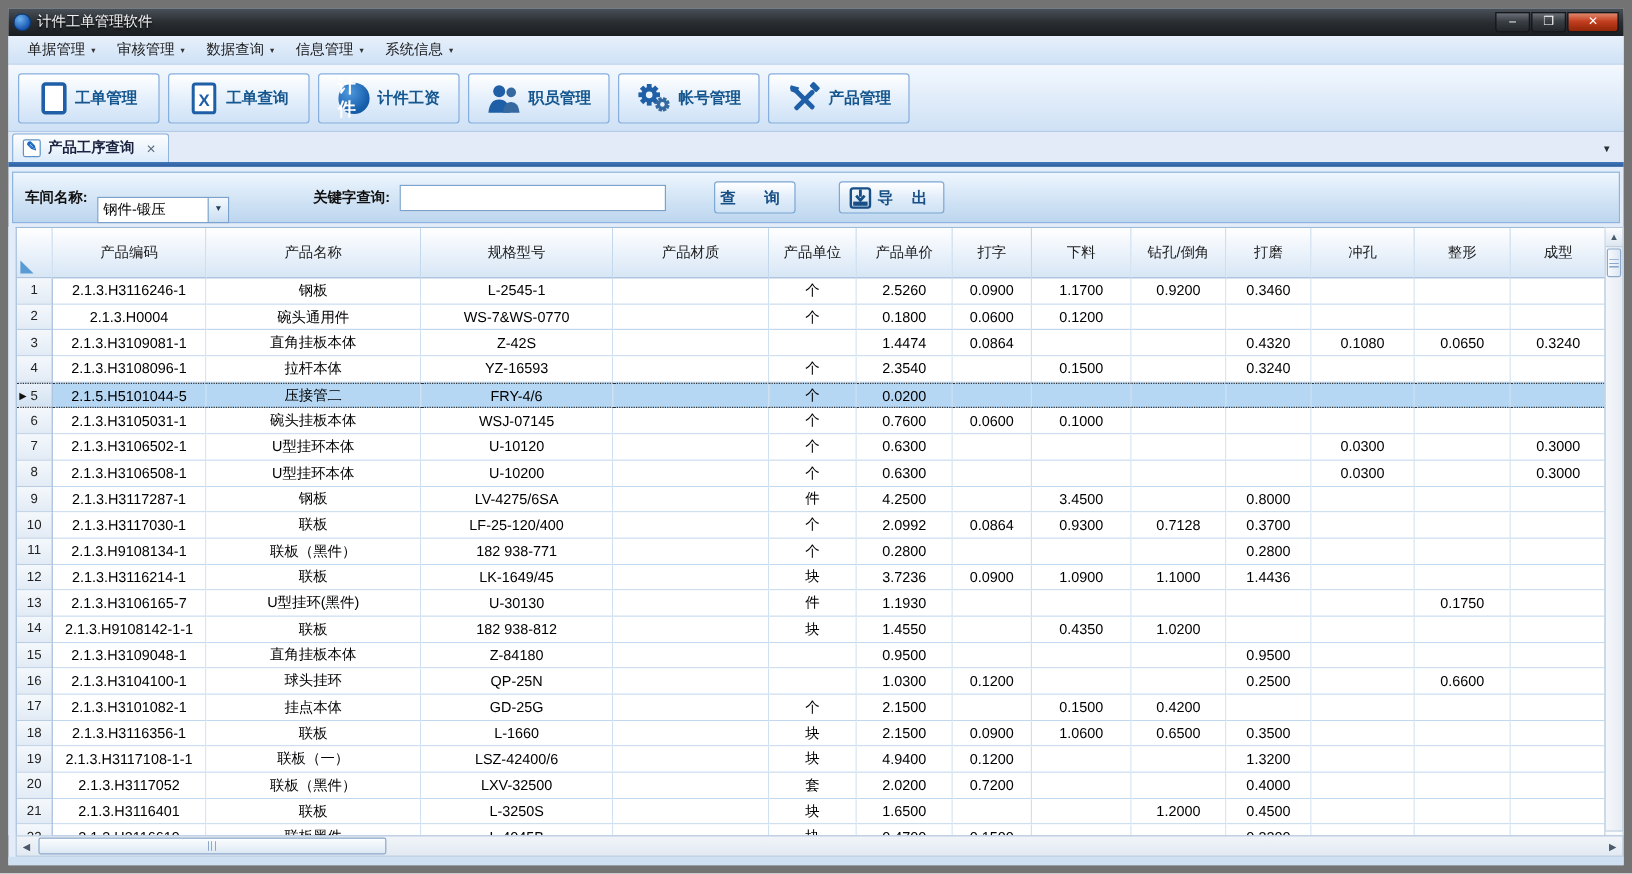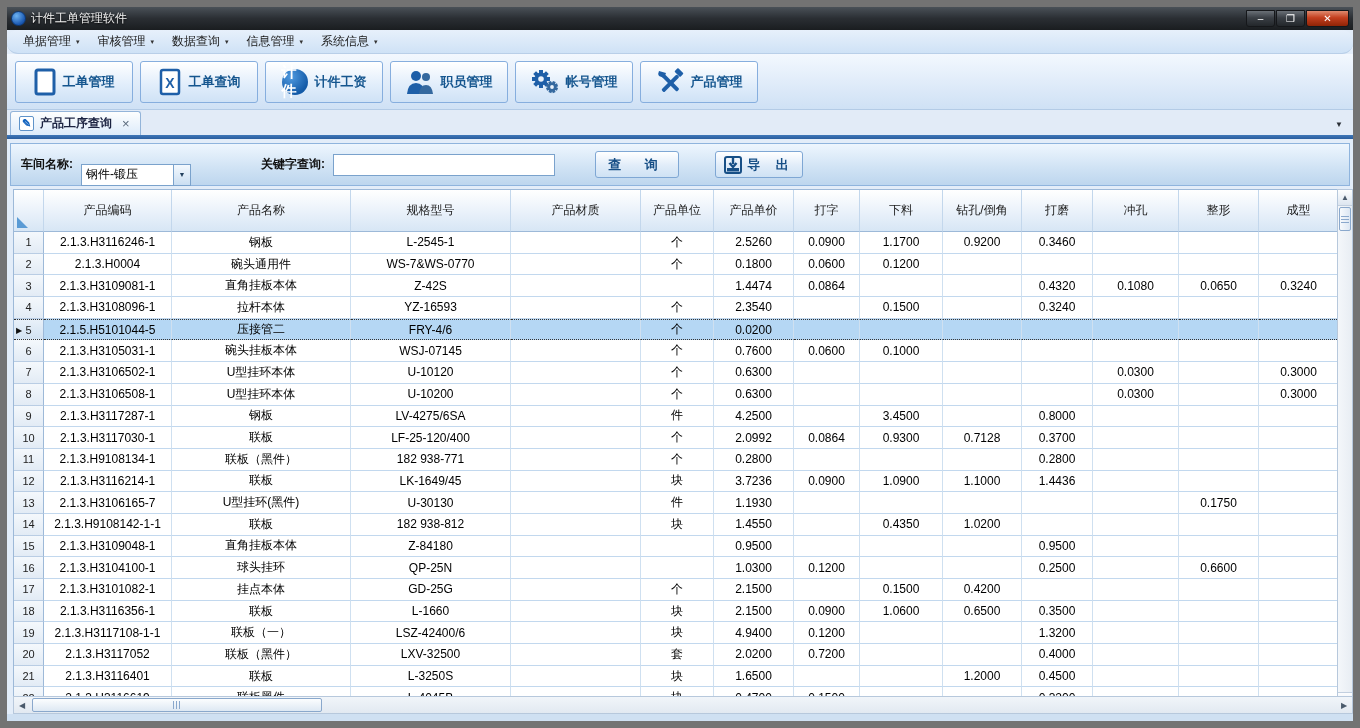--- a/index.html
+++ b/index.html
@@ -9,21 +9,21 @@
 
   
   .titlebar { height:23px; background:linear-gradient(#4a5158,#2a2e33 50%,#1a1d20); display:flex; align-items:center; padding:0 4px; color:#fff; flex:0 0 auto; }
   .app-icon { width:15px; height:15px; border-radius:50%; background:radial-gradient(circle at 35% 30%,#6db3f2,#1a57b0 70%); margin-right:5px; border:1px solid #0d3a77; flex:0 0 auto; }
   .title-text { font-size:12px; color:#f2f2f2; text-shadow:0 1px 2px #000; }
   .win-controls { margin-left:auto; display:flex; }
   .win-btn { width:29px; height:17px; border:1px solid #15171a; border-radius:0 0 3px 3px; background:linear-gradient(#6a7077,#3a3f45 45%,#23272b); color:#fff; font-size:10px; line-height:15px; text-align:center; margin-left:1px; }
   .win-btn.close { width:43px; background:linear-gradient(#e08a6e,#c33f1f 45%,#8f2406); }
 
   
-  .menubar { height:24px; background:linear-gradient(#e7f0fb,#cfe2f6); border-bottom:1px solid #b9cfe8; display:flex; align-items:center; padding-left:8px; flex:0 0 auto;border-radius:11px; }
+  .menubar { height:24px; background:linear-gradient(#e7f0fb,#cfe2f6); border-bottom:1px solid #b9cfe8; display:flex; align-items:center; padding-left:8px; flex:0 0 auto; }
   .menu-item { display:flex; align-items:center; gap:5px; padding:3px 10px 3px 8px; color:#1a1a1a; }
   .menu-caret { font-size:7px; color:#333; }
 
   
   .toolbar { height:56px; background:linear-gradient(#f3f8fe,#cfe1f5); border-bottom:1px solid #b3cbe6; display:flex; align-items:center; padding-left:8px; gap:7px; flex:0 0 auto; }
   .tool-btn { width:118px; height:42px; border:1px solid #86aede; border-radius:3px; background:linear-gradient(#ffffff,#e2eefb 55%,#cfe2f6); display:flex; align-items:center; justify-content:center; gap:7px; color:#15568f; font-weight:bold; font-size:13px; box-shadow:inset 0 1px 0 #fff; }
   .tool-btn svg { flex:0 0 auto; }
   .pj-circle { width:26px; height:26px; border-radius:50%; background:radial-gradient(circle at 35% 30%,#4f9ae0,#145ba8 70%); color:#fff; font-size:15px; display:flex; align-items:center; justify-content:center; font-weight:bold; }
 
   
@@ -36,21 +36,21 @@
 
   
   .filter-outer { padding:4px 3px 3px 3px; flex:0 0 auto; }
   .filterbar { height:43px; border:1px solid #8fb4dd; border-radius:0; background:linear-gradient(#eef6fe,#cfe2f4 60%,#bdd6ee); display:flex; align-items:center; padding-left:10px; }
   .flt-label { font-weight:bold; color:#101010; margin-right:8px; }
   .combo { width:110px; height:22px; border:1px solid #7aa2cc; background:#fff; display:flex; align-items:center; margin-right:70px;margin-top:20px; }
   .combo-val { flex:1; padding-left:4px; color:#000; }
   .combo-btn { width:17px; height:100%; border-left:1px solid #7aa2cc; background:linear-gradient(#f4f9fe,#cadef2); display:flex; align-items:center; justify-content:center; font-size:7px; color:#23405e; }
   .kw-input { width:222px; height:22px; border:1px solid #7aa2cc; background:#fff; margin-right:40px; font-family:inherit; font-size:12px; padding:0 4px; }
   .btn { height:27px; border:1px solid #7fa7d4; border-radius:3px; background:linear-gradient(#ffffff,#e0ecf9 55%,#cfe2f4); color:#174f86; font-weight:bold; font-size:13px; display:flex; align-items:center; justify-content:center; font-family:inherit; }
-  .btn-query { width:84px; letter-spacing:10px; padding-left:2px; margin-right:36px; }
+  .btn-query { width:68px; letter-spacing:10px; padding-left:2px; margin-right:36px; }
   .btn-export { width:88px; gap:4px; letter-spacing:6px; }
 
   
   .table-zone { flex:1 1 auto; display:flex; padding-left:6px; overflow:hidden; background:#e3edf9; }
   .grid-clip { width:1325px; height:561px; overflow:hidden; background:#fff; border:1px solid #9db9d8; border-right:none; }
   table.grid { border-collapse:separate; border-spacing:0; table-layout:fixed; width:1325px; }
   .grid th { height:42px; background:linear-gradient(#ffffff,#e9f1fa 55%,#d7e6f5); border-right:1px solid #c3d7ec; border-bottom:1px solid #9db9d8; font-weight:normal; font-size:12px; color:#1c1c1c; position:relative; }
   .grid th.corner:after { content:""; position:absolute; left:3px; bottom:3px; border-left:11px solid #5a9bd5; border-top:11px solid transparent; }
   .grid td { height:21.7px; border-right:1px solid #cfe0f0; border-bottom:1px solid #c2d8ee; text-align:center; font-size:12px; color:#000; background:#fff; overflow:hidden; white-space:nowrap; }
   .grid td.rownum { background:linear-gradient(#f4f8fc,#e2ebf5); border-right:1px solid #9db9d8; border-bottom:1px solid #b9cde4; color:#222; font-size:11px; position:relative; }

